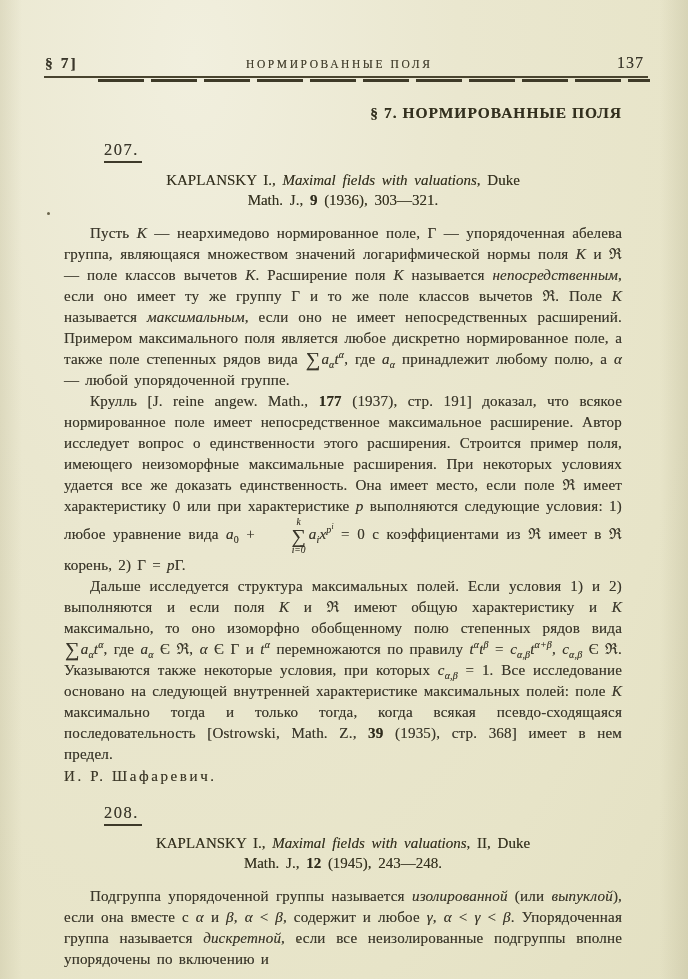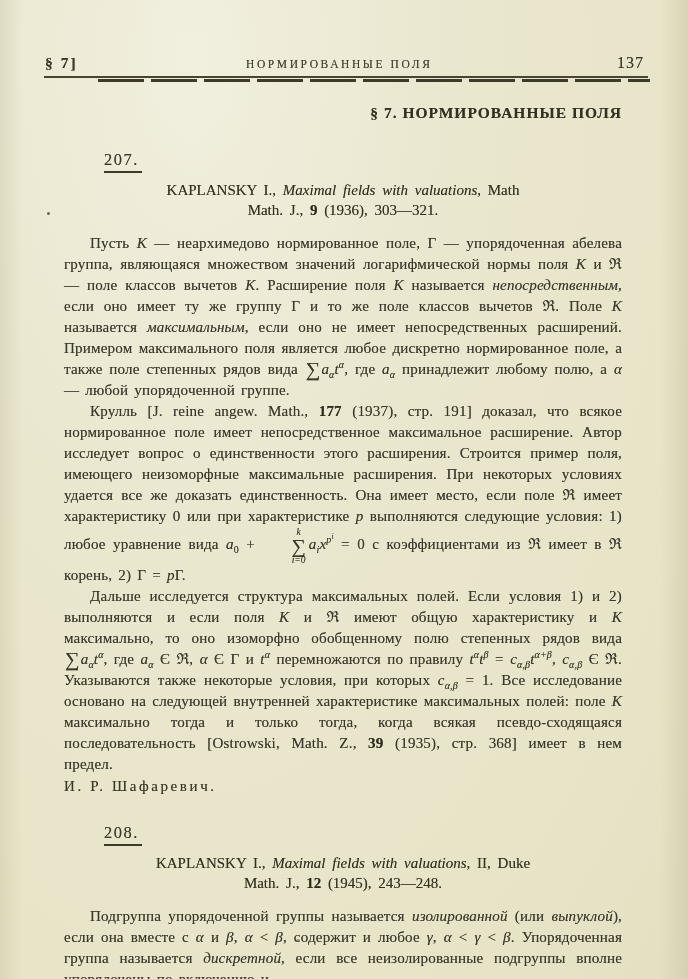--- a/index.html
+++ b/index.html
@@ -28,21 +28,21 @@
     content:"";position:absolute;top:3px;left:9%;right:-2px;height:2.5px;
     background:repeating-linear-gradient(90deg,#3e3a28 0 46px, rgba(62,58,40,0) 46px 53px);
   }
   .content{position:absolute;left:64px;right:66px;top:98px;}
   .section-title{
     margin:6px 0 10px;text-align:right;
     font-size:15.5px;font-weight:700;letter-spacing:1px;color:#33301f;
   }
   .entry{margin:0;}
   .entry-num{
-    display:inline-block;margin:18px 0 5px 40px;
+    display:inline-block;margin:8px 0 5px 40px;
     font-size:16.5px;letter-spacing:1.5px;
     border-bottom:2.5px solid #3e3a2a;padding:0 3px 1px 0;
   }
   .citation{
     text-align:center;font-size:15px;line-height:20px;
     margin:2px 10px 13px;word-spacing:3px;color:#34311f;
   }
   .para{
     margin:0;text-align:justify;text-indent:26px;
     font-size:15.1px;line-height:21px;word-spacing:2.2px;letter-spacing:.15px;
@@ -77,21 +77,21 @@
     <span class="rh-page">137</span>
   </header>
 
   <div class="head-rule"></div>
 
   <main class="content">
     <h1 class="section-title">§ 7. НОРМИРОВАННЫЕ ПОЛЯ</h1>
     <div id="entries">
         <section class="entry">
           <div><span class="entry-num">207.</span></div>
-          <p class="citation"><span>KAPLANSKY I., </span><span class="it">Maximal fields with valuations</span><span>, Math</span><br><span>Math. J., </span><span class="bd">9</span><span> (1936), 303—321.</span></p>
+          <p class="citation"><span>KAPLANSKY I., </span><span class="it">Maximal fields with valuations</span><span>, Duke</span><br><span>Math. J., </span><span class="bd">9</span><span> (1936), 303—321.</span></p>
           <p class="para"><span>Пусть </span><span class="it">K</span><span> — неархимедово нормированное поле, Γ — упорядоченная абелева группа, являющаяся множеством значений логарифмической нормы поля </span><span class="it">K</span><span> и ℜ — поле классов вычетов </span><span class="it">K</span><span>. Расширение поля </span><span class="it">K</span><span> называется </span><span class="it">непосредственным</span><span>, если оно имеет ту же группу Γ и то же поле классов вычетов ℜ. Поле </span><span class="it">K</span><span> называется </span><span class="it">максимальным</span><span>, если оно не имеет непосредственных расширений. Примером максимального поля является любое дискретно нормированное поле, а также поле степенных рядов вида </span><span class="sum">∑</span><span class="it">a</span><sub class="it">α</sub><span class="it">t</span><sup class="it">α</sup><span>, где </span><span class="it">a</span><sub class="it">α</sub><span> принадлежит любому полю, а </span><span class="it">α</span><span> — любой упорядоченной группе.</span></p>
           <p class="para"><span>Крулль [J. reine angew. Math., </span><span class="bd">177</span><span> (1937), стр. 191] доказал, что всякое нормированное поле имеет непосредственное максимальное расширение. Автор исследует вопрос о единственности этого расширения. Строится пример поля, имеющего неизоморфные максимальные расширения. При некоторых условиях удается все же доказать единственность. Она имеет место, если поле ℜ имеет характеристику 0 или при характеристике </span><span class="it">p</span><span> выполняются следующие условия: 1) любое уравнение вида </span><span class="it">a</span><sub>0</sub><span> + </span><span class="bigsum">
               <span class="lim">k</span>
               <span class="sigma">∑</span>
               <span class="lim">i=0</span>
             </span><span class="it">a</span><sub class="it">i</sub><span class="it">x</span><sup class="it">p<sup class="it">i</sup></sup><span> = 0 с коэффициентами из ℜ имеет в ℜ корень, 2) Γ = </span><span class="it">p</span><span>Γ.</span></p>
           <p class="para"><span>Дальше исследуется структура максимальных полей. Если условия 1) и 2) выполняются и если поля </span><span class="it">K</span><span> и ℜ имеют общую характеристику и </span><span class="it">K</span><span> максимально, то оно изоморфно обобщенному полю степенных рядов вида </span><span class="sum">∑</span><span class="it">a</span><sub class="it">α</sub><span class="it">t</span><sup class="it">α</sup><span>, где </span><span class="it">a</span><sub class="it">α</sub><span> Є ℜ, </span><span class="it">α</span><span> Є Γ и </span><span class="it">t</span><sup class="it">α</sup><span> перемножаются по правилу </span><span class="it">t</span><sup class="it">α</sup><span class="it">t</span><sup class="it">β</sup><span> = </span><span class="it">c</span><sub class="it">α,β</sub><span class="it">t</span><sup class="it">α+β</sup><span>, </span><span class="it">c</span><sub class="it">α,β</sub><span> Є ℜ. Указываются также некоторые условия, при которых </span><span class="it">c</span><sub class="it">α,β</sub><span> = 1. Все исследование основано на следующей внутренней характеристике максимальных полей: поле </span><span class="it">K</span><span> максимально тогда и только тогда, когда всякая псевдо-сходящаяся последовательность [Ostrowski, Math. Z., </span><span class="bd">39</span><span> (1935), стр. 368] имеет в нем предел.</span></p>
           <div class="signature">И. Р. Шафаревич.</div>
         </section>
         <section class="entry">

